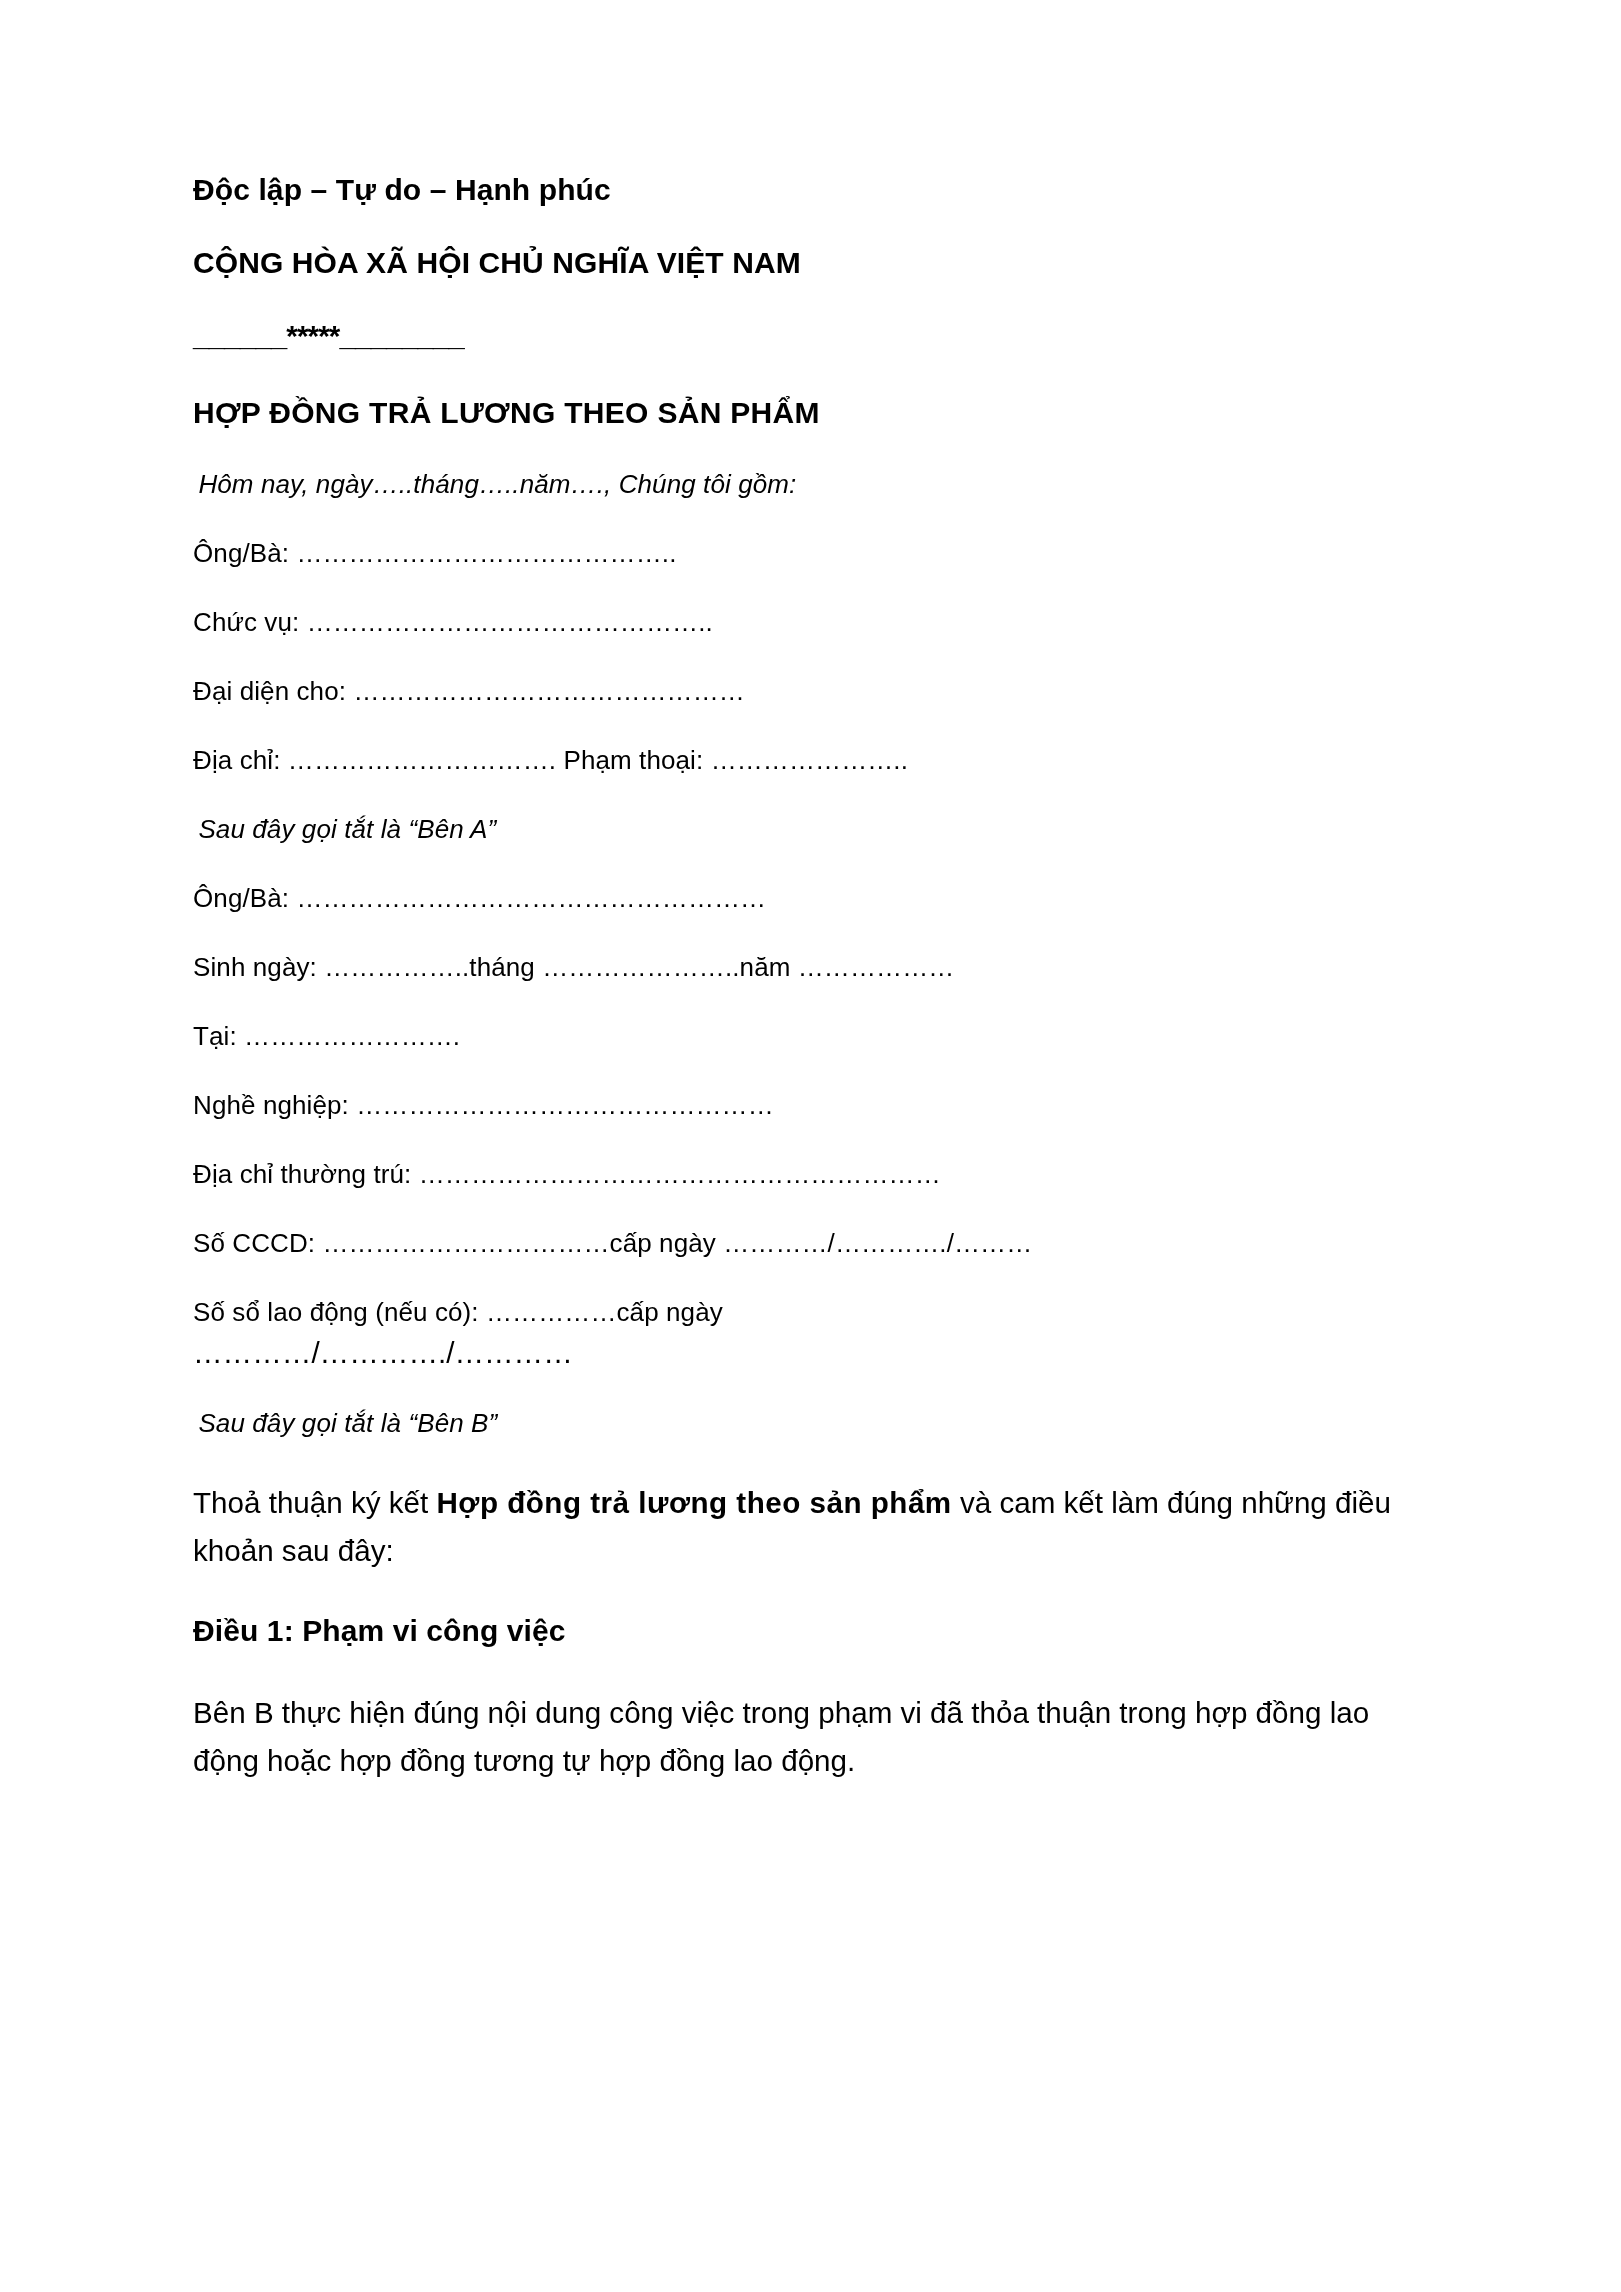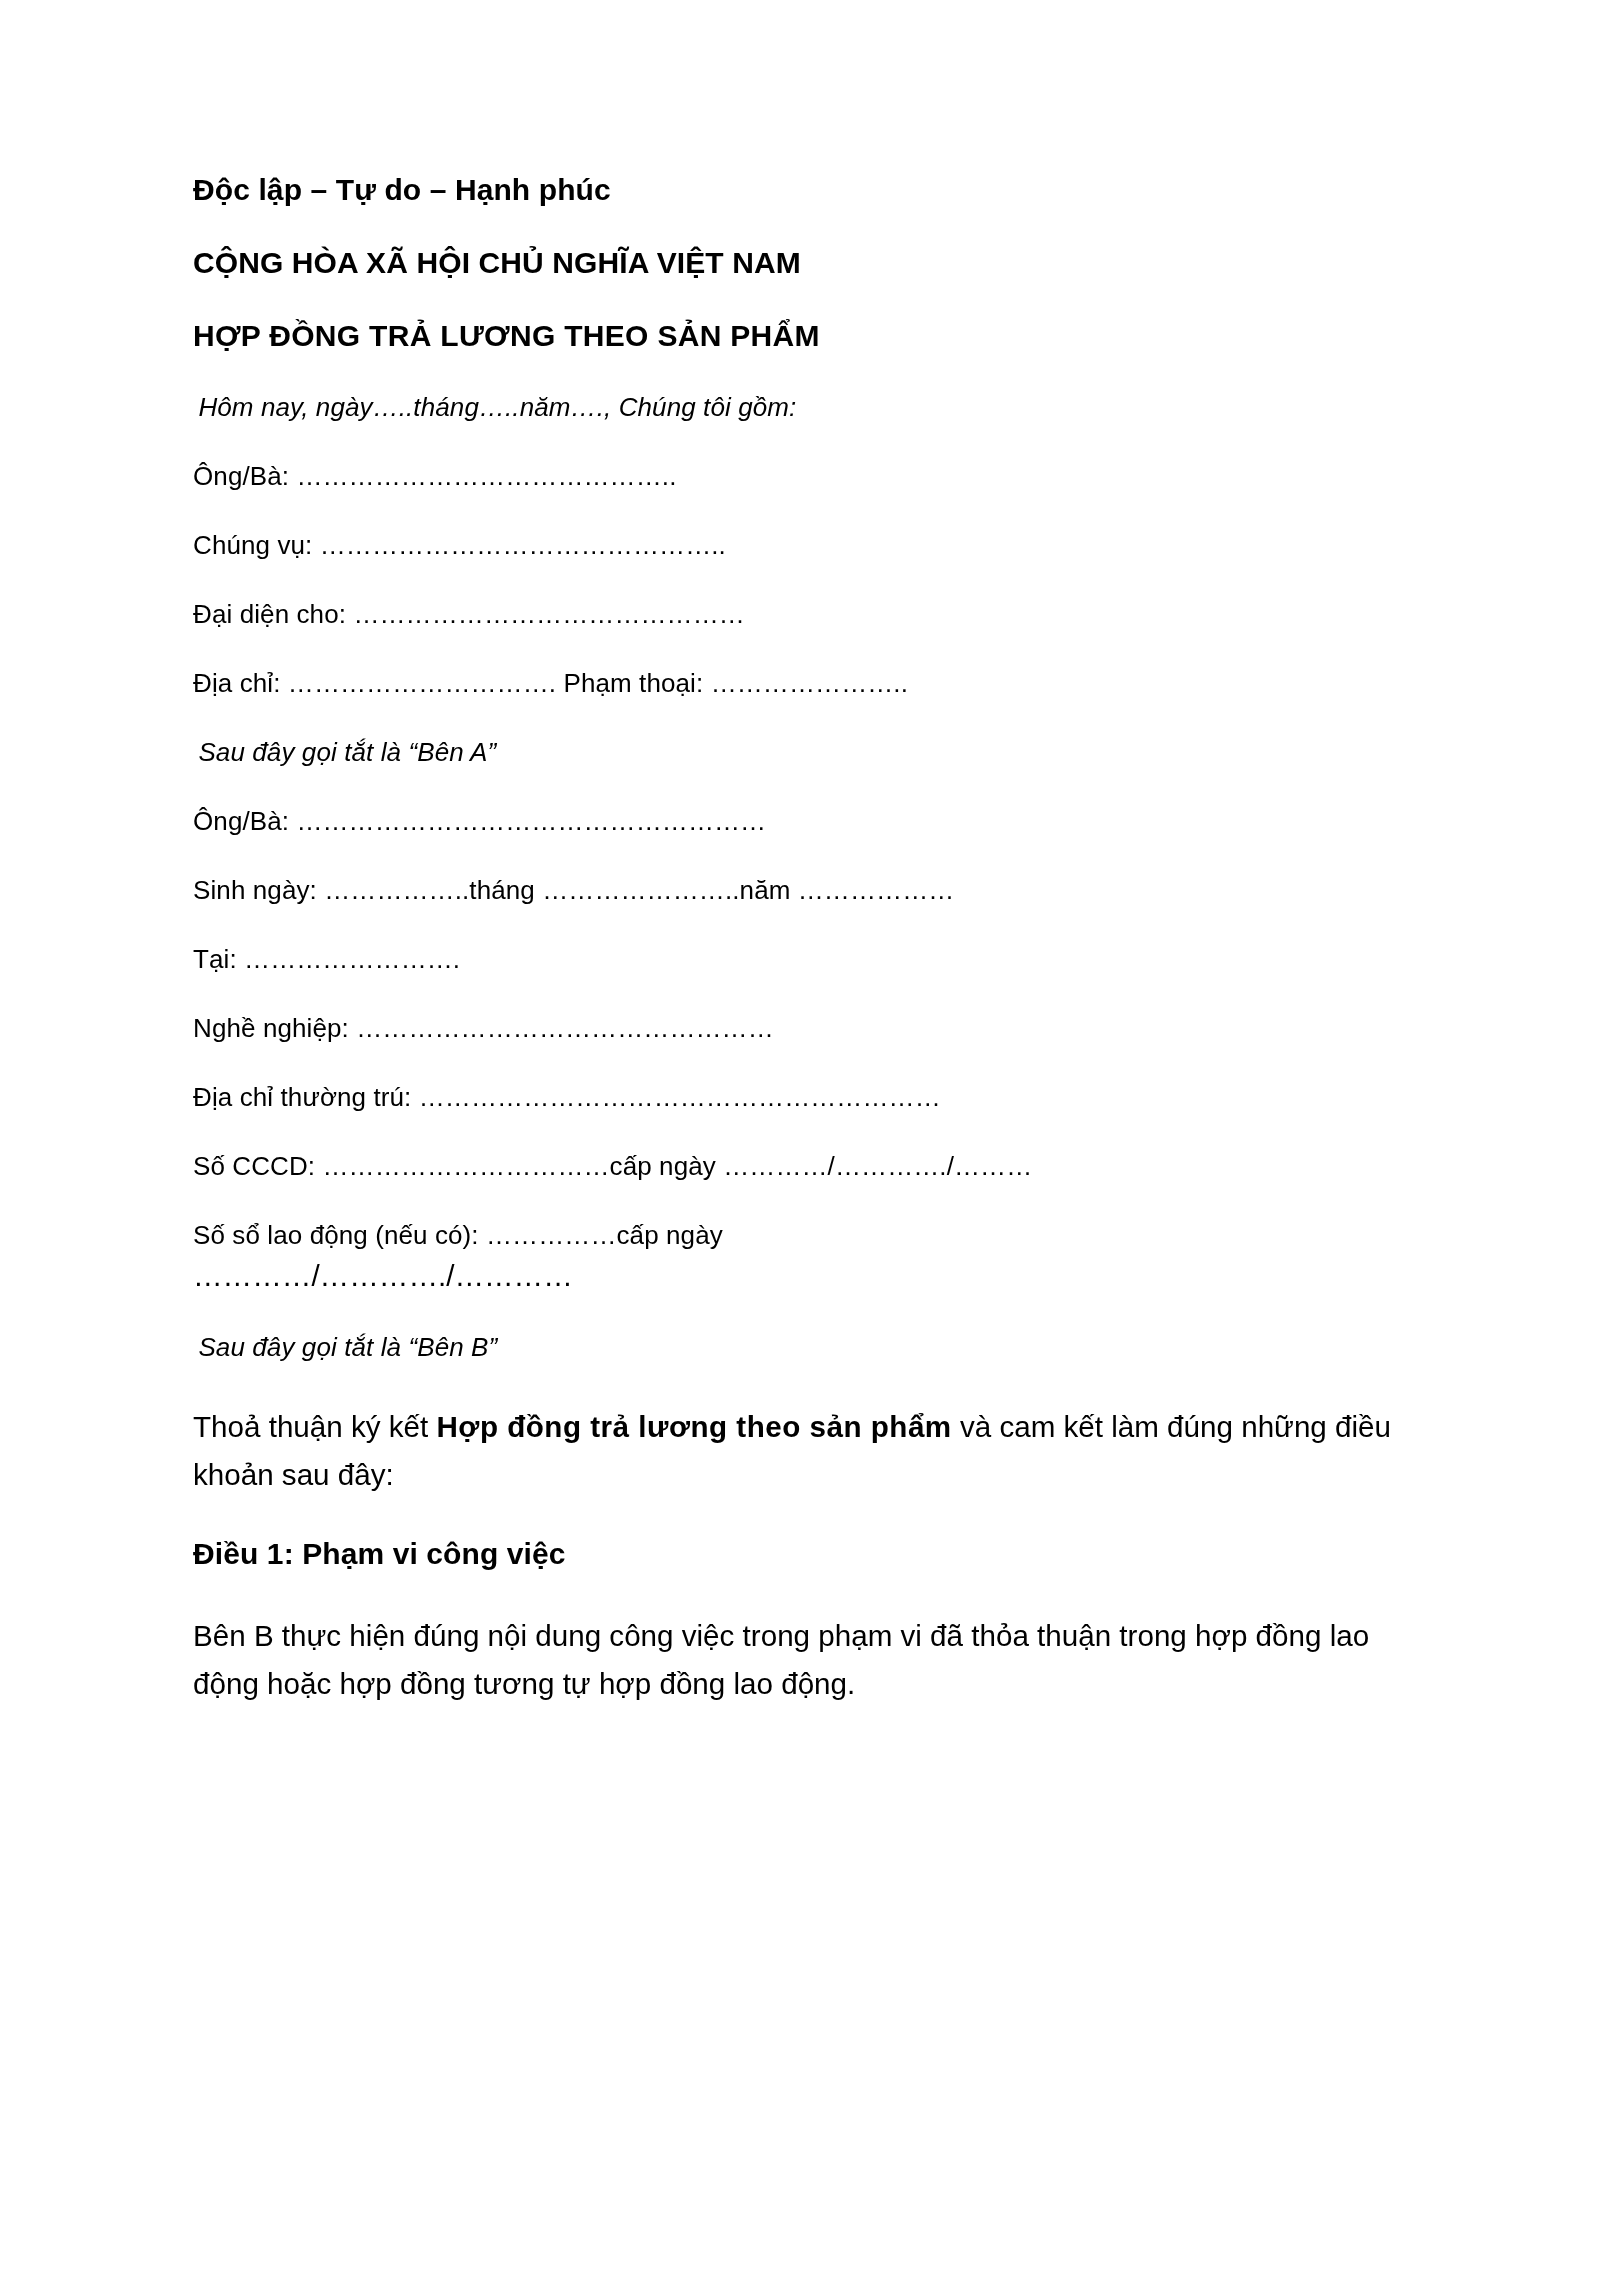--- a/index.html
+++ b/index.html
@@ -74,28 +74,29 @@
 </head>
 <body>
 
 <div class="page">
   <div class="doc-body">
 
     <p class="line heading">Độc lập – Tự do – Hạnh phúc</p>
 
     <p class="line heading">CỘNG HÒA XÃ HỘI CHỦ NGHĨA VIỆT NAM</p>
 
+    <p class="line sep">______*****________</p>
 
     <p class="line title-main">HỢP ĐỒNG TRẢ LƯƠNG THEO SẢN PHẨM</p>
 
     <p class="line italic">Hôm nay, ngày…..tháng…..năm…., Chúng tôi gồm:</p>
 
     <p class="line">Ông/Bà: ……………………………………..</p>
 
-    <p class="line">Chúng vụ: ………………………………………..</p>
+    <p class="line">Chức vụ: ………………………………………..</p>
 
     <p class="line">Đại diện cho: ………………………………………</p>
 
     <p class="line">Địa chỉ: …………………………. Phạm thoại: …………………..</p>
 
     <p class="line italic">Sau đây gọi tắt là “Bên A”</p>
 
     <p class="line">Ông/Bà: ………………………………………………</p>
 
     <p class="line">Sinh ngày: ……………..tháng …………………..năm ………………</p>

